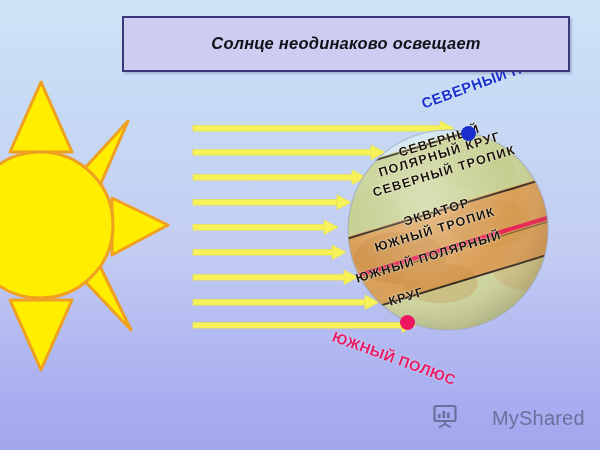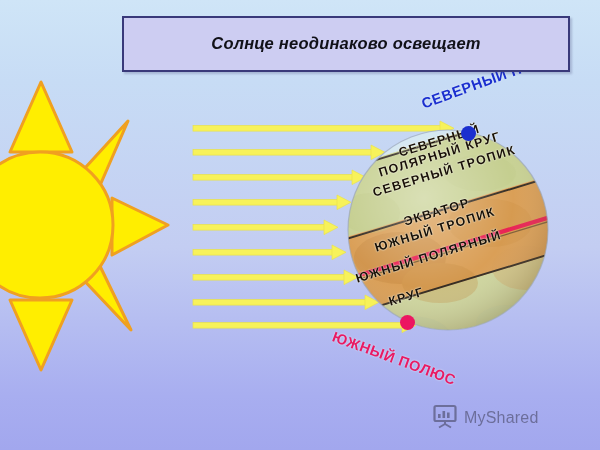--- a/index.html
+++ b/index.html
@@ -162,23 +162,24 @@
   #watermark {
     position: absolute;
     left: 432px;
     top: 403px;
     display: flex;
     align-items: center;
     gap: 6px;
     opacity: 0.62;
   }
   #watermark-text {
-    font-size: 16px;
+    font-size: 20px;
     color: #4a4a68;
     letter-spacing: 0.2px;
+    margin-left: 28px;
   }
 </style>
 </head>
 <body>
 
 <div id="slide">
 
   <div id="sun-layer">
     <svg width="200" height="300" viewBox="0 0 200 300">
       <g fill="#ffee00" stroke="#f0a020" stroke-width="3" stroke-linejoin="round">

